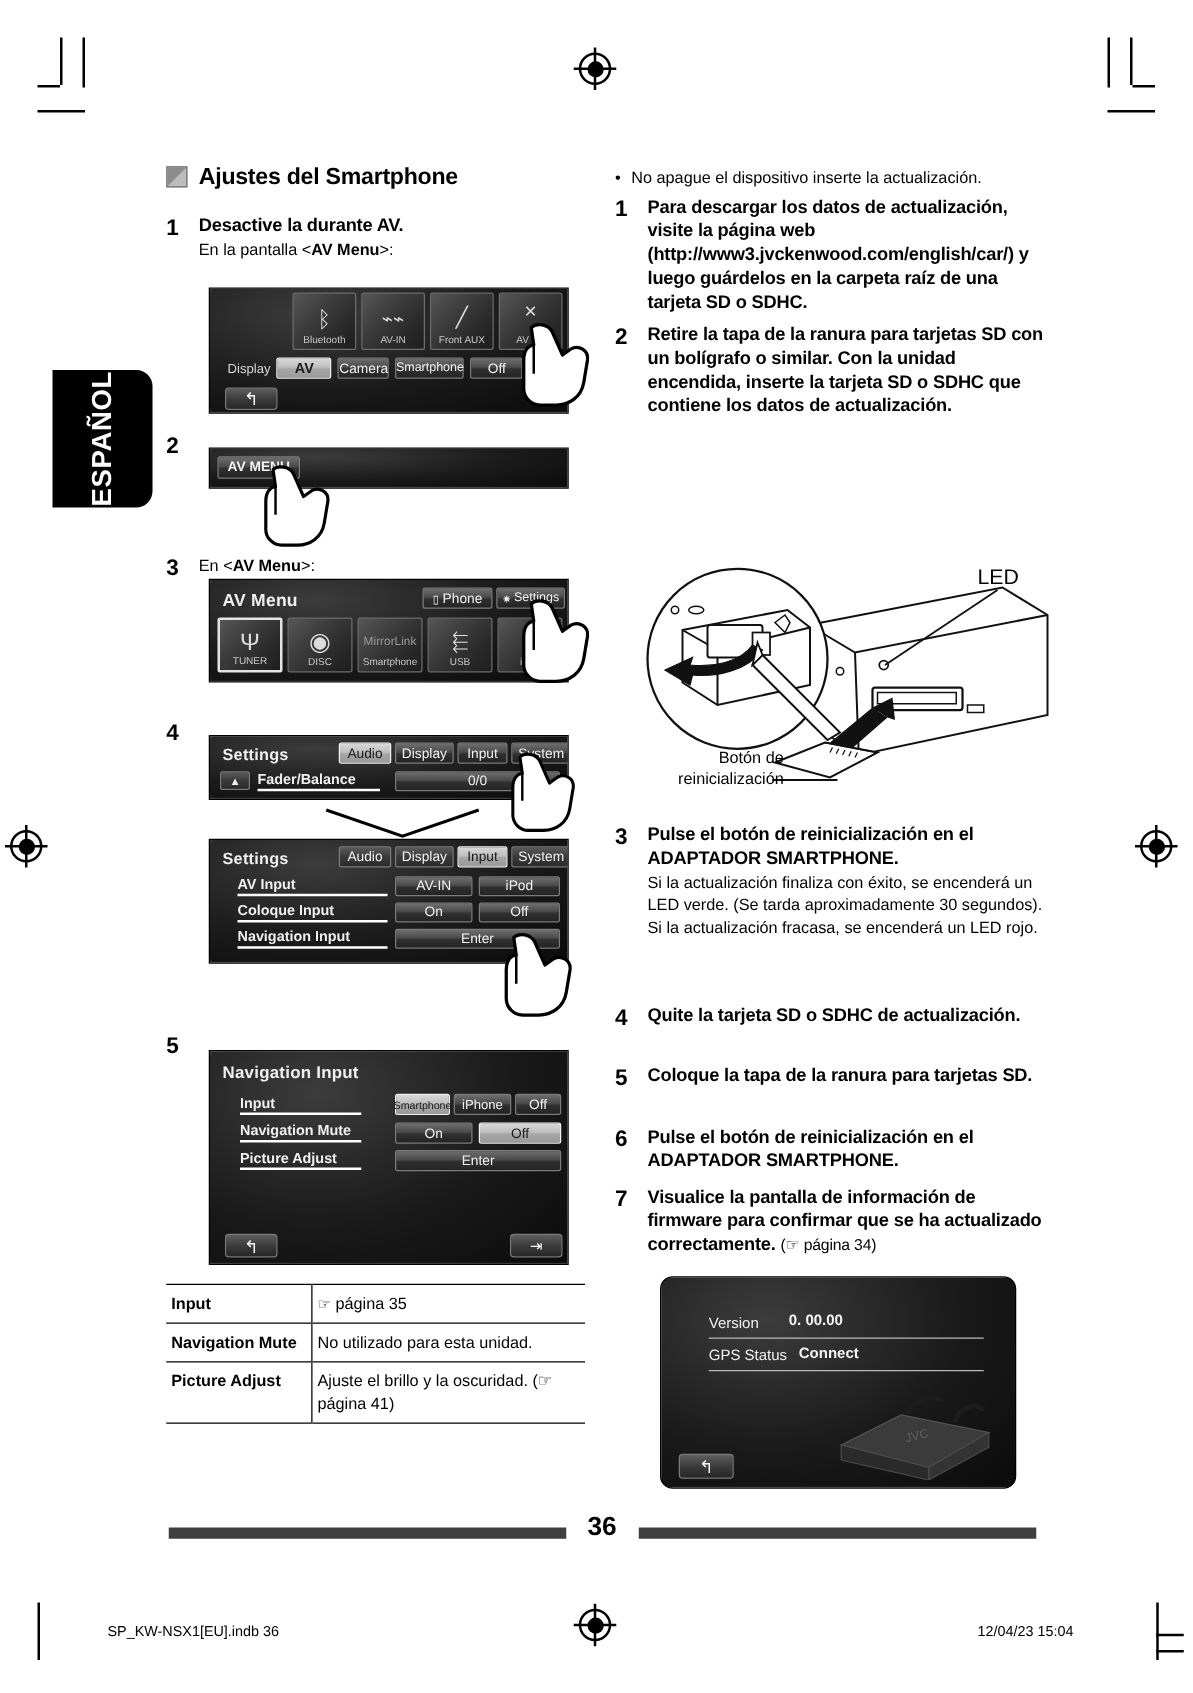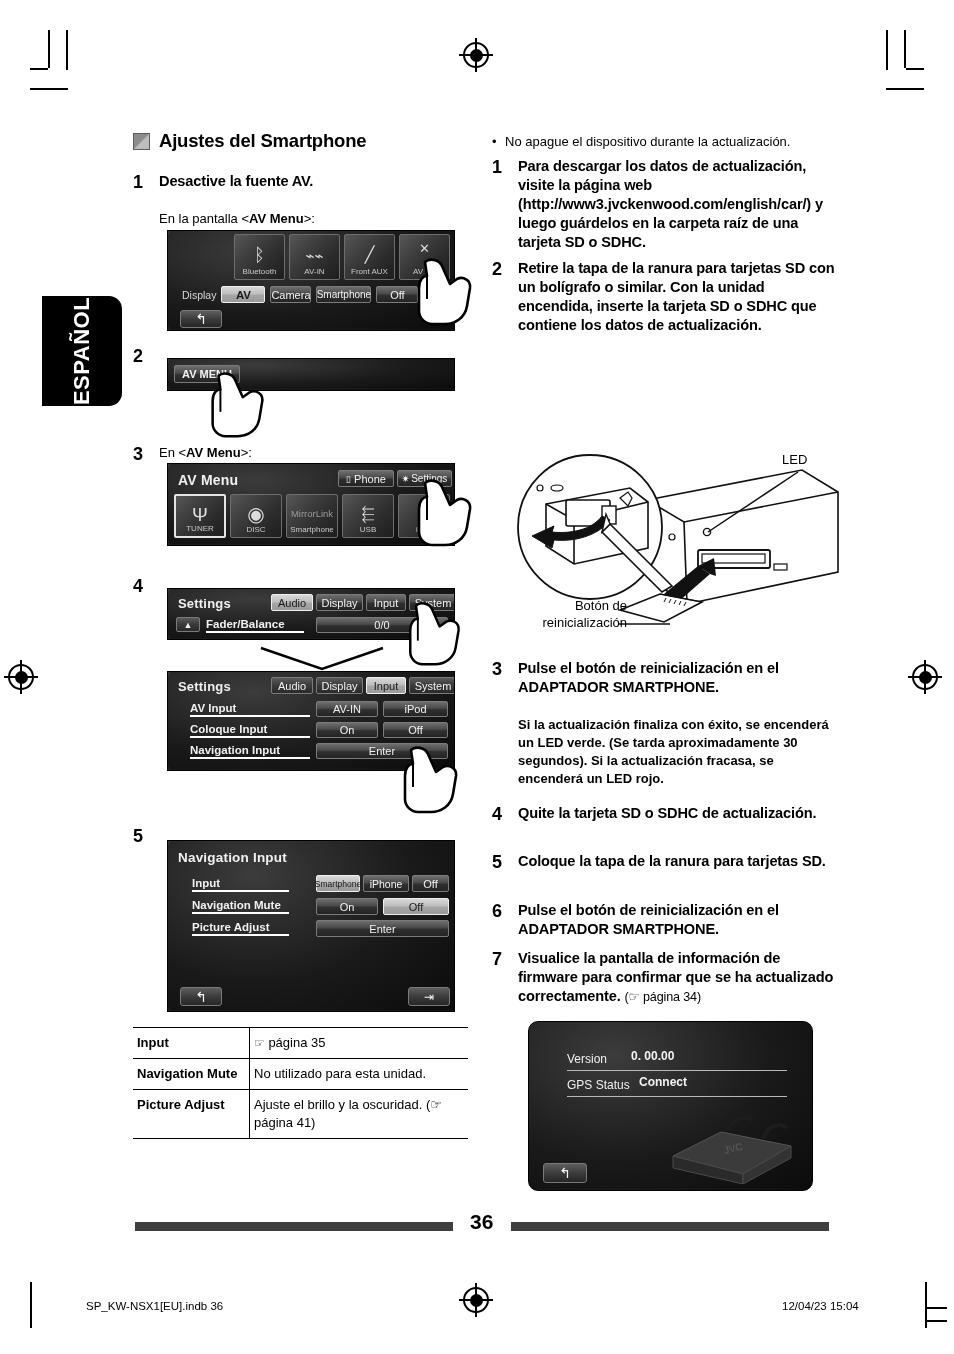--- a/index.html
+++ b/index.html
@@ -97,21 +97,21 @@
   .step-title {
     font-size: 14.6px;
     font-weight: bold;
     line-height: 19px;
     letter-spacing: -0.15px;
   }
   .step-title .inline-note { font-weight: normal; font-size: 12.6px; }
   .step-sub {
     font-size: 13px;
     line-height: 18px;
-    margin-top: 19px;
+    margin-top: 0;
   }
   .step-sub b { font-weight: bold; }
   .body-text {
     font-size: 13px;
     line-height: 18.5px;
   }
   .bullet-line {
     display: flex;
     gap: 7px;
     font-size: 13px;
@@ -287,21 +287,21 @@
 <div class="col-left">
 
   <div class="sec-head">
     <div class="sec-sq"></div>
     <div class="sec-title">Ajustes del Smartphone</div>
   </div>
 
   <div class="step" style="margin-top:2px;">
     <div class="step-num">1</div>
     <div class="step-body">
-      <div class="step-title">Desactive la fuente AV.</div>
+      <div class="step-title">Desactive la durante AV.</div>
       <div class="step-sub">
         <span>En la pantalla &lt;</span><b>AV Menu</b><span>&gt;:</span>
       </div>
     </div>
   </div>
 
   <div class="shot" style="position:absolute; left:34px; top:100px; width:288px; height:101px;">
 
     <div style="position:absolute; left:66px; top:3px; display:flex; gap:4px;">
       <div class="tile" style="width:51px;height:46px;">
@@ -553,21 +553,21 @@
     </table>
 
 </div>
 
 <div class="col-right">
 
 
 
   <div class="bullet-line" style="margin-top:3px;">
     <div class="bullet-dot">•</div>
-    <div>No apague el dispositivo durante la actualización.</div>
+    <div>No apague el dispositivo inserte la actualización.</div>
   </div>
 
   <div class="step" style="margin-top:5px;">
     <div class="step-num">1</div>
     <div class="step-body">
         <div class="step-title">Para descargar los datos de actualización, visite la página web (http://www3.jvckenwood.com/english/car/) y luego guárdelos en la carpeta raíz de una tarjeta SD o SDHC.</div>
       </div>
   </div>
 
   <div class="step" style="margin-top:7px;">
@@ -617,32 +617,32 @@
 
       <path d="M108 68 C96 84 72 90 52 88 L50 96 L30 84 L52 74 L50 80 C68 82 90 78 100 64 Z" fill="#111" stroke="#111" stroke-width="1"></path>
 
       <path d="M108 72 L170 134 L160 140 L100 80 Z" fill="#ffffff" stroke="#111" stroke-width="1.6"></path>
       <path d="M100 80 L108 72 L104 62 Z" fill="#ffffff" stroke="#111" stroke-width="1.4"></path>
 
       <path d="M206 80 L296 20" fill="none" stroke="#111" stroke-width="1.5"></path>
 
       <path d="M116 172 L168 172 L168 172" fill="none" stroke="#111" stroke-width="1.5"></path>
     </svg>
-    <div style="position:absolute; left:280px; top:0px; font-size:13px;">LED</div>
+    <div style="position:absolute; left:280px; top:0px; font-size:17px;">LED</div>
     <div style="position:absolute; left:0px; top:145px; width:125px; text-align:right; font-size:13px; line-height:17px;">
       <div>Botón de</div>
       <div>reinicialización</div>
     </div>
   </div>
 
   <div class="step" style="position:absolute; left:0px; top:523px;">
     <div class="step-num">3</div>
     <div class="step-body">
       <div class="step-title">Pulse el botón de reinicialización en el ADAPTADOR SMARTPHONE.</div>
-      <div class="step-sub" style="font-weight:bold;">Si la actualización finaliza con éxito, se encenderá un LED verde. (Se tarda aproximadamente 30 segundos). Si la actualización fracasa, se encenderá un LED rojo.</div>
+      <div class="step-sub" style="font-weight:normal;">Si la actualización finaliza con éxito, se encenderá un LED verde. (Se tarda aproximadamente 30 segundos). Si la actualización fracasa, se encenderá un LED rojo.</div>
     </div>
   </div>
 
   <div class="step" style="position:absolute; left:0px; top:668px;">
     <div class="step-num">4</div>
     <div class="step-body">
         <div class="step-title">Quite la tarjeta SD o SDHC de actualización.</div>
       </div>
   </div>
 

